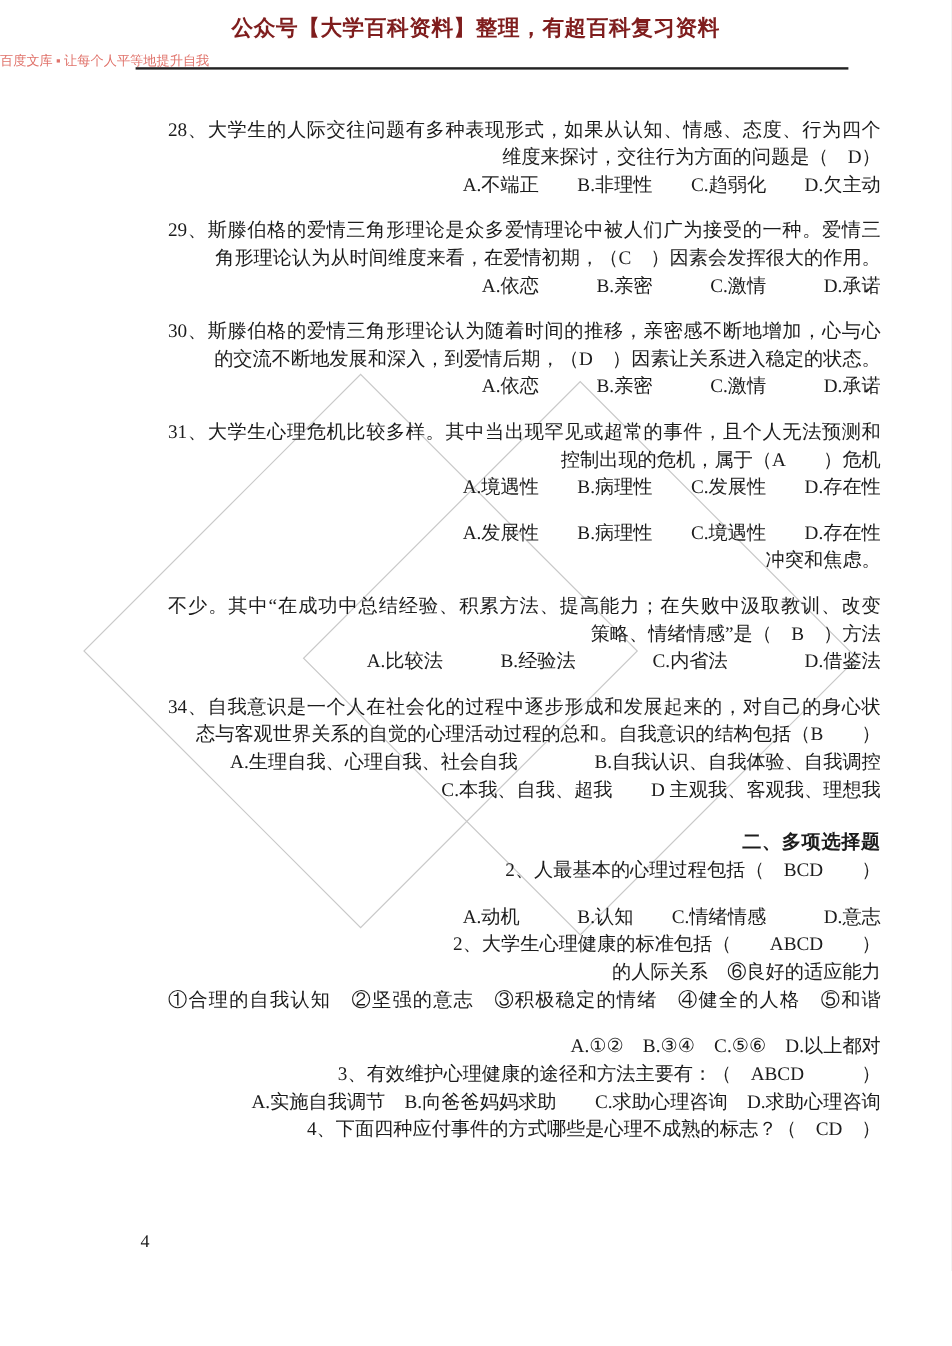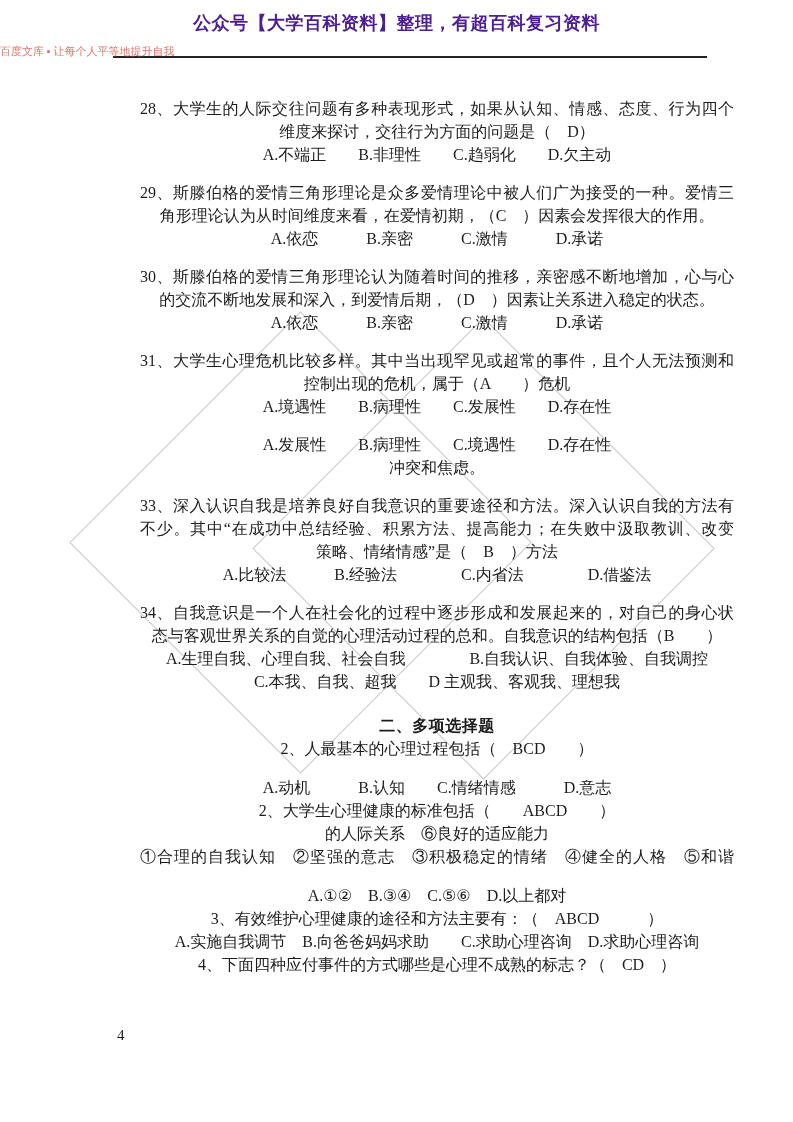--- a/index.html
+++ b/index.html
@@ -45,21 +45,21 @@
     position:absolute;left:113px;top:97px;width:594px;
     z-index:1;
     font-size:16px;
     margin-left:27px;
   }
   .q{margin:0 0 15px 0;}
   .line{
     height:23px;min-height:23px;line-height:23px;
     white-space:pre-wrap;
     overflow:hidden;
-    text-align:center;
+    text-align:right;
   }
   .line.full{
     text-align:justify;
     text-align-last:justify;
   }
   .line.blank{height:16px;min-height:16px;}
   #part2{margin-top:21px;}
   #part2-heading{
     font-weight:700;
     font-family:"Liberation Sans","DejaVu Sans",sans-serif;
@@ -70,21 +70,21 @@
     position:absolute;left:117px;top:1026px;
     font-size:15px;line-height:18px;
     z-index:1;
   }
 </style>
 </head>
 <body>
 
 <div id="page">
 
-  <div id="header-title" style="color: #4c1d95;">公众号【大学百科资料】整理，有超百科复习资料</div>
+  <div id="header-title" style="color: #7f1d1d;">公众号【大学百科资料】整理，有超百科复习资料</div>
 
   <div id="header-tagline" style="color: rgb(224, 115, 107);">百度文库 ▪ 让每个人平等地提升自我</div>
 
   <div id="header-rule" style="background: rgb(34, 34, 34);"></div>
 
   <div id="wm1" class="wm" style="border: 1px solid rgb(201, 201, 201);"></div>
   <div id="wm2" class="wm" style="border: 1px solid rgb(201, 201, 201);"></div>
 
   <div id="content">
     <div id="part1">
@@ -106,21 +106,20 @@
         <div class="q">
           <div class="line full">31、大学生心理危机比较多样。其中当出现罕见或超常的事件，且个人无法预测和</div>
           <div class="line">控制出现的危机，属于（A　　）危机</div>
           <div class="line">A.境遇性　　B.病理性　　C.发展性　　D.存在性</div>
         </div>
         <div class="q">
           <div class="line">A.发展性　　B.病理性　　C.境遇性　　D.存在性</div>
           <div class="line">冲突和焦虑。</div>
         </div>
         <div class="q">
-          <div class="line full">33、深入认识自我是培养良好自我意识的重要途径和方法。深入认识自我的方法有</div>
           <div class="line full">不少。其中“在成功中总结经验、积累方法、提高能力；在失败中汲取教训、改变</div>
           <div class="line">策略、情绪情感”是（　B　）方法</div>
           <div class="line">A.比较法　　　B.经验法　　　　C.内省法　　　　D.借鉴法</div>
         </div>
         <div class="q">
           <div class="line full">34、自我意识是一个人在社会化的过程中逐步形成和发展起来的，对自己的身心状</div>
           <div class="line">态与客观世界关系的自觉的心理活动过程的总和。自我意识的结构包括（B　　）</div>
           <div class="line">A.生理自我、心理自我、社会自我　　　　B.自我认识、自我体验、自我调控</div>
           <div class="line">C.本我、自我、超我　　D 主观我、客观我、理想我</div>
         </div>

